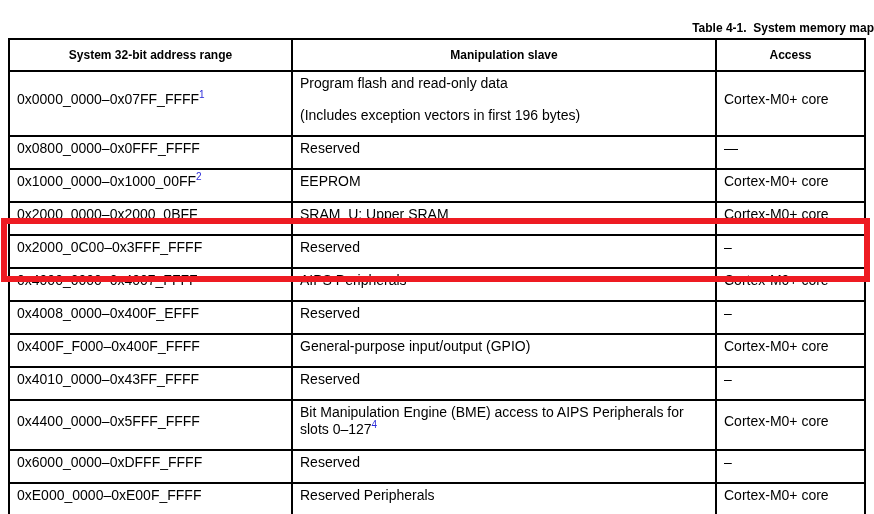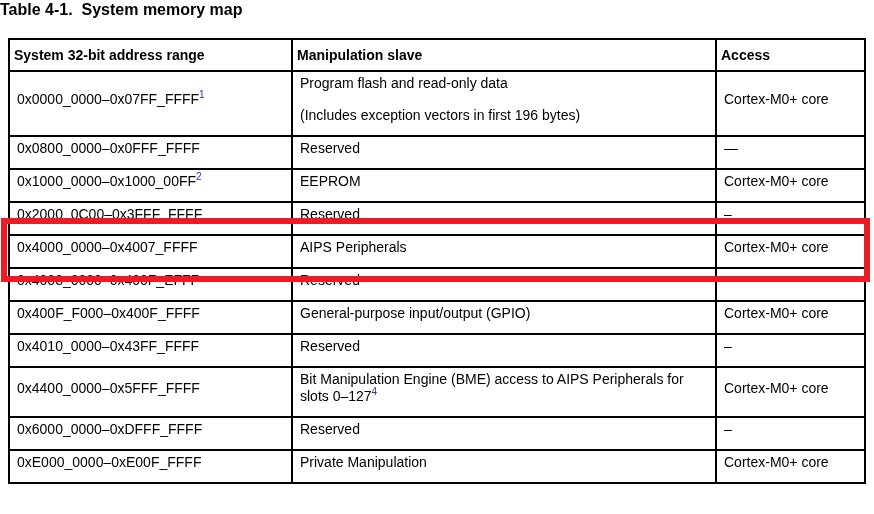--- a/index.html
+++ b/index.html
@@ -7,42 +7,42 @@
     position: relative;
     width: 874px;
     height: 514px;
     background: #ffffff;
     font-family: "Liberation Sans", sans-serif;
     color: #000;
     overflow: hidden;
   }
   .title {
     position: absolute;
-    top: 1px;
+    top: 21px;
     left: 0;
     width: 100%;
-    text-align: left;
+    text-align: right;
     font-weight: bold;
-    font-size: 16px;
+    font-size: 12px;
     white-space: pre;
   }
   table.memmap {
     position: absolute;
     left: 8px;
     top: 38px;
     width: 856px;
     border-collapse: collapse;
     table-layout: fixed;
     border: 2px solid #000;
   }
   table.memmap th {
     border: 2px solid #000;
-    font-size: 14px;
+    font-size: 12px;
     font-weight: bold;
-    text-align: left;
+    text-align: center;
     height: 32px;
     padding: 1px 4px;
     box-sizing: border-box;
   }
   table.memmap td {
     border: 2px solid #000000;
     font-size: 14px;
     line-height: 17px;
     padding: 3px 4px 11px 7px;
     height: 26px;
@@ -106,20 +106,27 @@
           <td>—</td>
         </tr>
         <tr>
           <td>0x1000_0000–0x1000_00FF<sup class="fn">2</sup></td>
           <td>
             <div class="dest-line">EEPROM</div>
           </td>
           <td>Cortex-M0+ core</td>
         </tr>
         <tr class="hl">
+          <td>0x2000_0000–0x2000_0BFF</td>
+          <td>
+            <div class="dest-line">SRAM_U: Upper SRAM</div>
+          </td>
+          <td>Cortex-M0+ core</td>
+        </tr>
+        <tr class="hl">
           <td>0x2000_0C00–0x3FFF_FFFF</td>
           <td>
             <div class="dest-line">Reserved</div>
           </td>
           <td>–</td>
         </tr>
         <tr>
           <td>0x4000_0000–0x4007_FFFF</td>
           <td>
             <div class="dest-line">AIPS Peripherals</div>
@@ -157,21 +164,21 @@
         <tr>
           <td>0x6000_0000–0xDFFF_FFFF</td>
           <td>
             <div class="dest-line">Reserved</div>
           </td>
           <td>–</td>
         </tr>
         <tr>
           <td>0xE000_0000–0xE00F_FFFF</td>
           <td>
-            <div class="dest-line">Private Manipulation</div>
+            <div class="dest-line">Reserved Peripherals</div>
           </td>
           <td>Cortex-M0+ core</td>
         </tr>
       </tbody>
   </table>
 
   <div class="highlight-box" style="top: 217.5px; height: 64px;"></div>
 
 </div>
 

